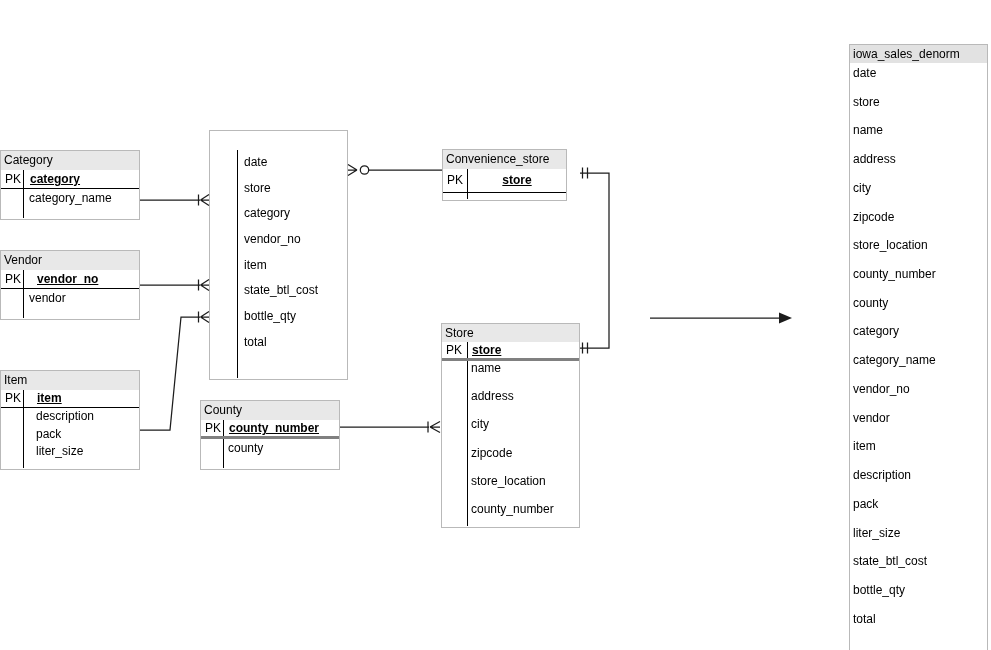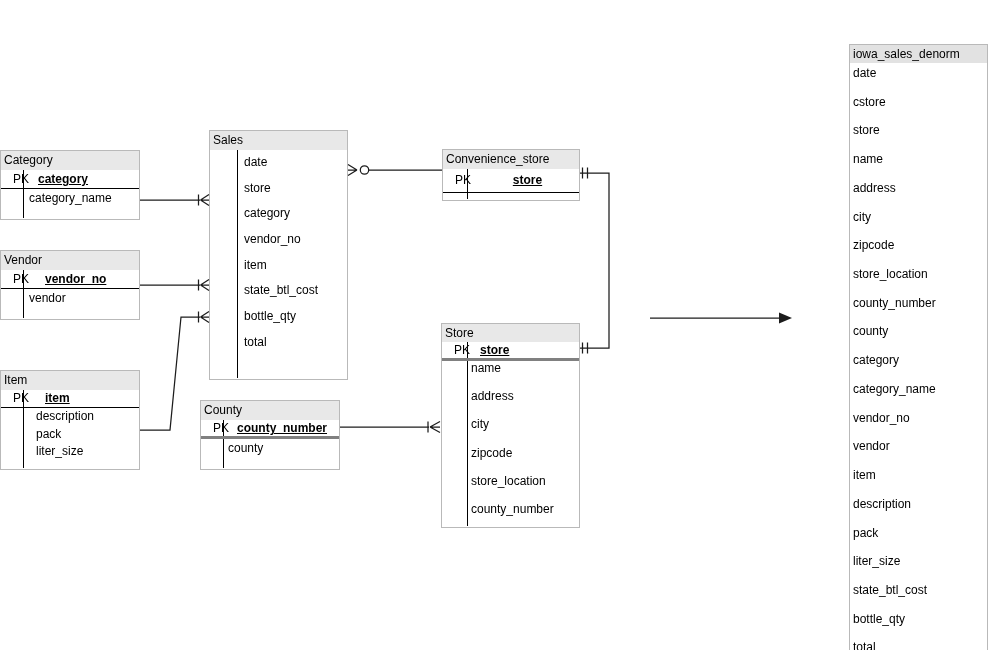--- a/index.html
+++ b/index.html
@@ -3,21 +3,21 @@
 <meta charset="utf-8">
 <style>
   html,body{margin:0;padding:0;background:#fff;}
   #canvas{
     position:relative;width:991px;height:650px;background:#ffffff;overflow:hidden;
     font-family:"Liberation Sans",sans-serif;font-size:12px;color:#000;
   }
   .tbl{position:absolute;background:#fff;border:1px solid #b9b9b9;box-sizing:border-box;}
   .hdr{height:19px;line-height:19px;background:#e8e8e8;padding-left:3px;white-space:nowrap;overflow:hidden;}
   .vline{position:absolute;width:1px;background:#000;bottom:1px;}
-  .pkrow{position:absolute;left:9px;right:0;}
+  .pkrow{position:absolute;left:1px;right:0;}
   .pklabel{position:absolute;left:3px;top:0;}
   .pkval{position:absolute;top:0;font-weight:bold;text-decoration:underline;white-space:nowrap;}
   .sep{position:absolute;left:0;right:0;height:1px;background:#000;}
   .sep.thick{height:2.5px;background:#808080;}
   .fields{position:absolute;left:0;right:0;}
   .field-row{
     height:var(--rh,18px);line-height:var(--lh,var(--rh,18px));
     padding-left:var(--pl,6px);white-space:nowrap;box-sizing:border-box;
   }
   svg.overlay{position:absolute;left:0;top:0;pointer-events:none;}
@@ -63,21 +63,20 @@
     </div>
     <div class="sep" style="top:36px;"></div>
     <div class="fields" style="top:37px;--rh:17.5px;--pl:35px;">
         <div class="field-row">description</div>
         <div class="field-row">pack</div>
         <div class="field-row">liter_size</div>
       </div>
   </div>
 
   <div class="tbl" style="left:209px;top:130px;width:139px;height:250px;">
-    <div class="hdr">Sales</div>
     <div class="vline" style="left:27px;top:19px;"></div>
     <div class="fields" style="top:19px;--rh:25.66px;--pl:34px;">
         <div class="field-row">date</div>
         <div class="field-row">store</div>
         <div class="field-row">category</div>
         <div class="field-row">vendor_no</div>
         <div class="field-row">item</div>
         <div class="field-row">state_btl_cost</div>
         <div class="field-row">bottle_qty</div>
         <div class="field-row">total</div>
@@ -90,21 +89,21 @@
     <div class="pkrow" style="top:19px;height:16px;line-height:16px;">
       <span class="pklabel">PK</span>
       <span class="pkval" style="left:27px;">county_number</span>
     </div>
     <div class="sep thick" style="top:35px;"></div>
     <div class="fields" style="top:38px;--rh:18px;--pl:27px;">
         <div class="field-row">county</div>
       </div>
   </div>
 
-  <div class="tbl" style="left:442px;top:149px;width:138px;height:52px;">
+  <div class="tbl" style="left:442px;top:149px;width:125px;height:52px;">
     <div class="hdr">Convenience_store</div>
     <div class="vline" style="left:24px;top:19px;"></div>
     <div class="pkrow" style="top:19px;height:23px;line-height:23px;">
       <span class="pklabel">PK</span>
       <span class="pkval" style="left:24px;right:0;text-align:center;">store</span>
     </div>
     <div class="sep" style="top:42px;"></div>
   </div>
 
   <div class="tbl" style="left:441px;top:323px;width:139px;height:205px;">
@@ -122,21 +121,20 @@
         <div class="field-row">zipcode</div>
         <div class="field-row">store_location</div>
         <div class="field-row">county_number</div>
       </div>
   </div>
 
   <div class="tbl" style="left:849px;top:0px;width:139px;height:650px;margin-top:44px;">
     <div class="hdr" style="height:18px;line-height:18px;background:#e2e2e2;">iowa_sales_denorm</div>
     <div class="fields" style="top:18px;--rh:28.73px;--lh:20px;--pl:3px;">
         <div class="field-row">date</div>
-        <div class="field-row">cstore</div>
         <div class="field-row">store</div>
         <div class="field-row">name</div>
         <div class="field-row">address</div>
         <div class="field-row">city</div>
         <div class="field-row">zipcode</div>
         <div class="field-row">store_location</div>
         <div class="field-row">county_number</div>
         <div class="field-row">county</div>
         <div class="field-row">category</div>
         <div class="field-row">category_name</div>

